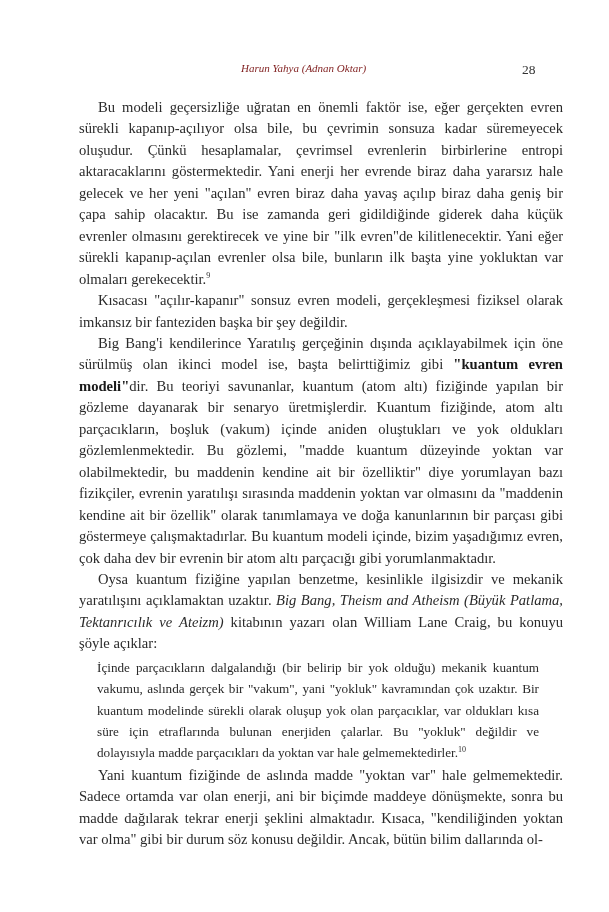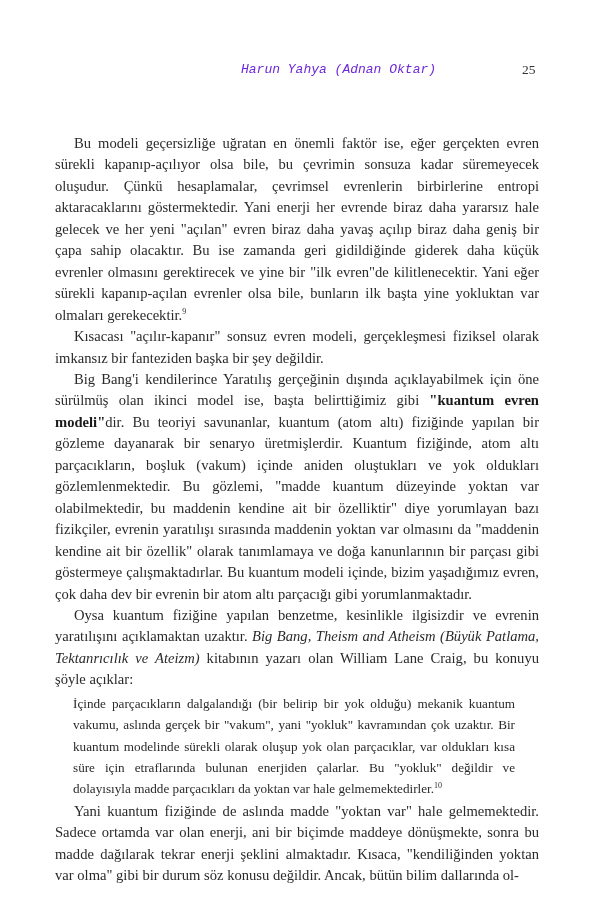--- a/index.html
+++ b/index.html
@@ -1,34 +1,34 @@
 <!DOCTYPE html>
 <html><head>
 <meta charset="utf-8">
 <style>
   html, body { margin: 0; padding: 0; background: #ffffff; }
   body { width: 609px; height: 912px; position: relative; overflow: hidden; color: #2a2a2a; font-family: "DejaVu Serif", "Liberation Serif", serif; }
   .header { position: absolute; top: 62px; left: 0; width: 609px; height: 20px; }
-  .running-title { position: absolute; left: 241px; top: 0; font-style: italic; font-size: 13px; font-family: Liberation Mono, monospace; color: #6d28d9; }
+  .running-title { position: absolute; left: 241px; top: 0; font-style: italic; font-size: 11px; font-family: Liberation Serif, serif; color: #7f1d1d; }
   .page-number { position: absolute; left: 522px; top: 0; font-size: 13.5px; font-family: "Liberation Serif", serif; color: #333; }
-  .body { position: absolute; top: 97px; left: 55px; width: 484px; font-family: "Liberation Serif", serif; font-size: 14.6px; line-height: 21.45px; text-align: justify; margin-top: 36px; }
+  .body { position: absolute; top: 97px; left: 79px; width: 484px; font-family: "Liberation Serif", serif; font-size: 14.6px; line-height: 21.45px; text-align: justify; }
   .body p { margin: 0; text-indent: 19px; }
   .quote { margin: 0 0 0 18px; width: 442px; font-size: 13.2px; line-height: 21.4px; text-align: justify; padding: 2px 0 1px 0; }
   sup { font-size: 8px; line-height: 0; vertical-align: super; }
   b { font-weight: bold; color: #1a1a1a; }
   i { font-style: italic; }
 </style>
 </head>
 <body>
 
 <div class="header">
   <span class="running-title">Harun Yahya (Adnan Oktar)</span>
-  <span class="page-number">25</span>
+  <span class="page-number">28</span>
 </div>
 
 <div class="body">
   <p><span>Bu modeli geçersizliğe uğratan en önemli faktör ise, eğer gerçekten evren sürekli kapanıp-açılıyor olsa bile, bu çevrimin sonsuza kadar süremeyecek oluşudur. Çünkü hesaplamalar, çevrimsel evrenlerin birbirlerine entropi aktaracaklarını göstermektedir. Yani enerji her evrende biraz daha yararsız hale gelecek ve her yeni "açılan" evren biraz daha yavaş açılıp biraz daha geniş bir çapa sahip olacaktır. Bu ise zamanda geri gidildiğinde giderek daha küçük evrenler olmasını gerektirecek ve yine bir "ilk evren"de kilitlenecektir. Yani eğer sürekli kapanıp-açılan evrenler olsa bile, bunların ilk başta yine yokluktan var olmaları gerekecektir.</span><sup>9</sup></p>
   <p><span>Kısacası "açılır-kapanır" sonsuz evren modeli, gerçekleşmesi fiziksel olarak imkansız bir fanteziden başka bir şey değildir.</span></p>
   <p><span>Big Bang'i kendilerince Yaratılış gerçeğinin dışında açıklayabilmek için öne sürülmüş olan ikinci model ise, başta belirttiğimiz gibi </span><b>"kuantum evren modeli"</b><span>dir. Bu teoriyi savunanlar, kuantum (atom altı) fiziğinde yapılan bir gözleme dayanarak bir senaryo üretmişlerdir. Kuantum fiziğinde, atom altı parçacıkların, boşluk (vakum) içinde aniden oluştukları ve yok oldukları gözlemlenmektedir. Bu gözlemi, "madde kuantum düzeyinde yoktan var olabilmektedir, bu maddenin kendine ait bir özelliktir" diye yorumlayan bazı fizikçiler, evrenin yaratılışı sırasında maddenin yoktan var olmasını da "maddenin kendine ait bir özellik" olarak tanımlamaya ve doğa kanunlarının bir parçası gibi göstermeye çalışmaktadırlar. Bu kuantum modeli içinde, bizim yaşadığımız evren, çok daha dev bir evrenin bir atom altı parçacığı gibi yorumlanmaktadır.</span></p>
-  <p><span>Oysa kuantum fiziğine yapılan benzetme, kesinlikle ilgisizdir ve evrenin yaratılışını açıklamaktan uzaktır. </span><i>Big Bang, Theism and Atheism (Büyük Patlama, Tektanrıcılık ve Ateizm)</i><span>  kitabının yazarı olan William Lane Craig, bu konuyu şöyle açıklar:</span></p>
+  <p><span>Oysa kuantum fiziğine yapılan benzetme, kesinlikle ilgisizdir ve mekanik yaratılışını açıklamaktan uzaktır. </span><i>Big Bang, Theism and Atheism (Büyük Patlama, Tektanrıcılık ve Ateizm)</i><span>  kitabının yazarı olan William Lane Craig, bu konuyu şöyle açıklar:</span></p>
   <div class="quote"><span>İçinde parçacıkların dalgalandığı (bir belirip bir yok olduğu) mekanik kuantum vakumu, aslında gerçek bir "vakum", yani "yokluk" kavramından çok uzaktır. Bir kuantum modelinde sürekli olarak oluşup yok olan parçacıklar, var oldukları kısa süre için etraflarında bulunan enerjiden çalarlar. Bu "yokluk" değildir ve dolayısıyla madde parçacıkları da yoktan var hale gelmemektedirler.</span><sup>10</sup></div>
   <p><span>Yani kuantum fiziğinde de aslında madde "yoktan var" hale gelmemektedir. Sadece ortamda var olan enerji, ani bir biçimde maddeye dönüşmekte, sonra bu madde dağılarak tekrar enerji şeklini almaktadır. Kısaca, "kendiliğinden yoktan var olma" gibi bir durum söz konusu değildir. Ancak, bütün bilim dallarında ol-</span></p>
 </div>
 
 </body></html>

